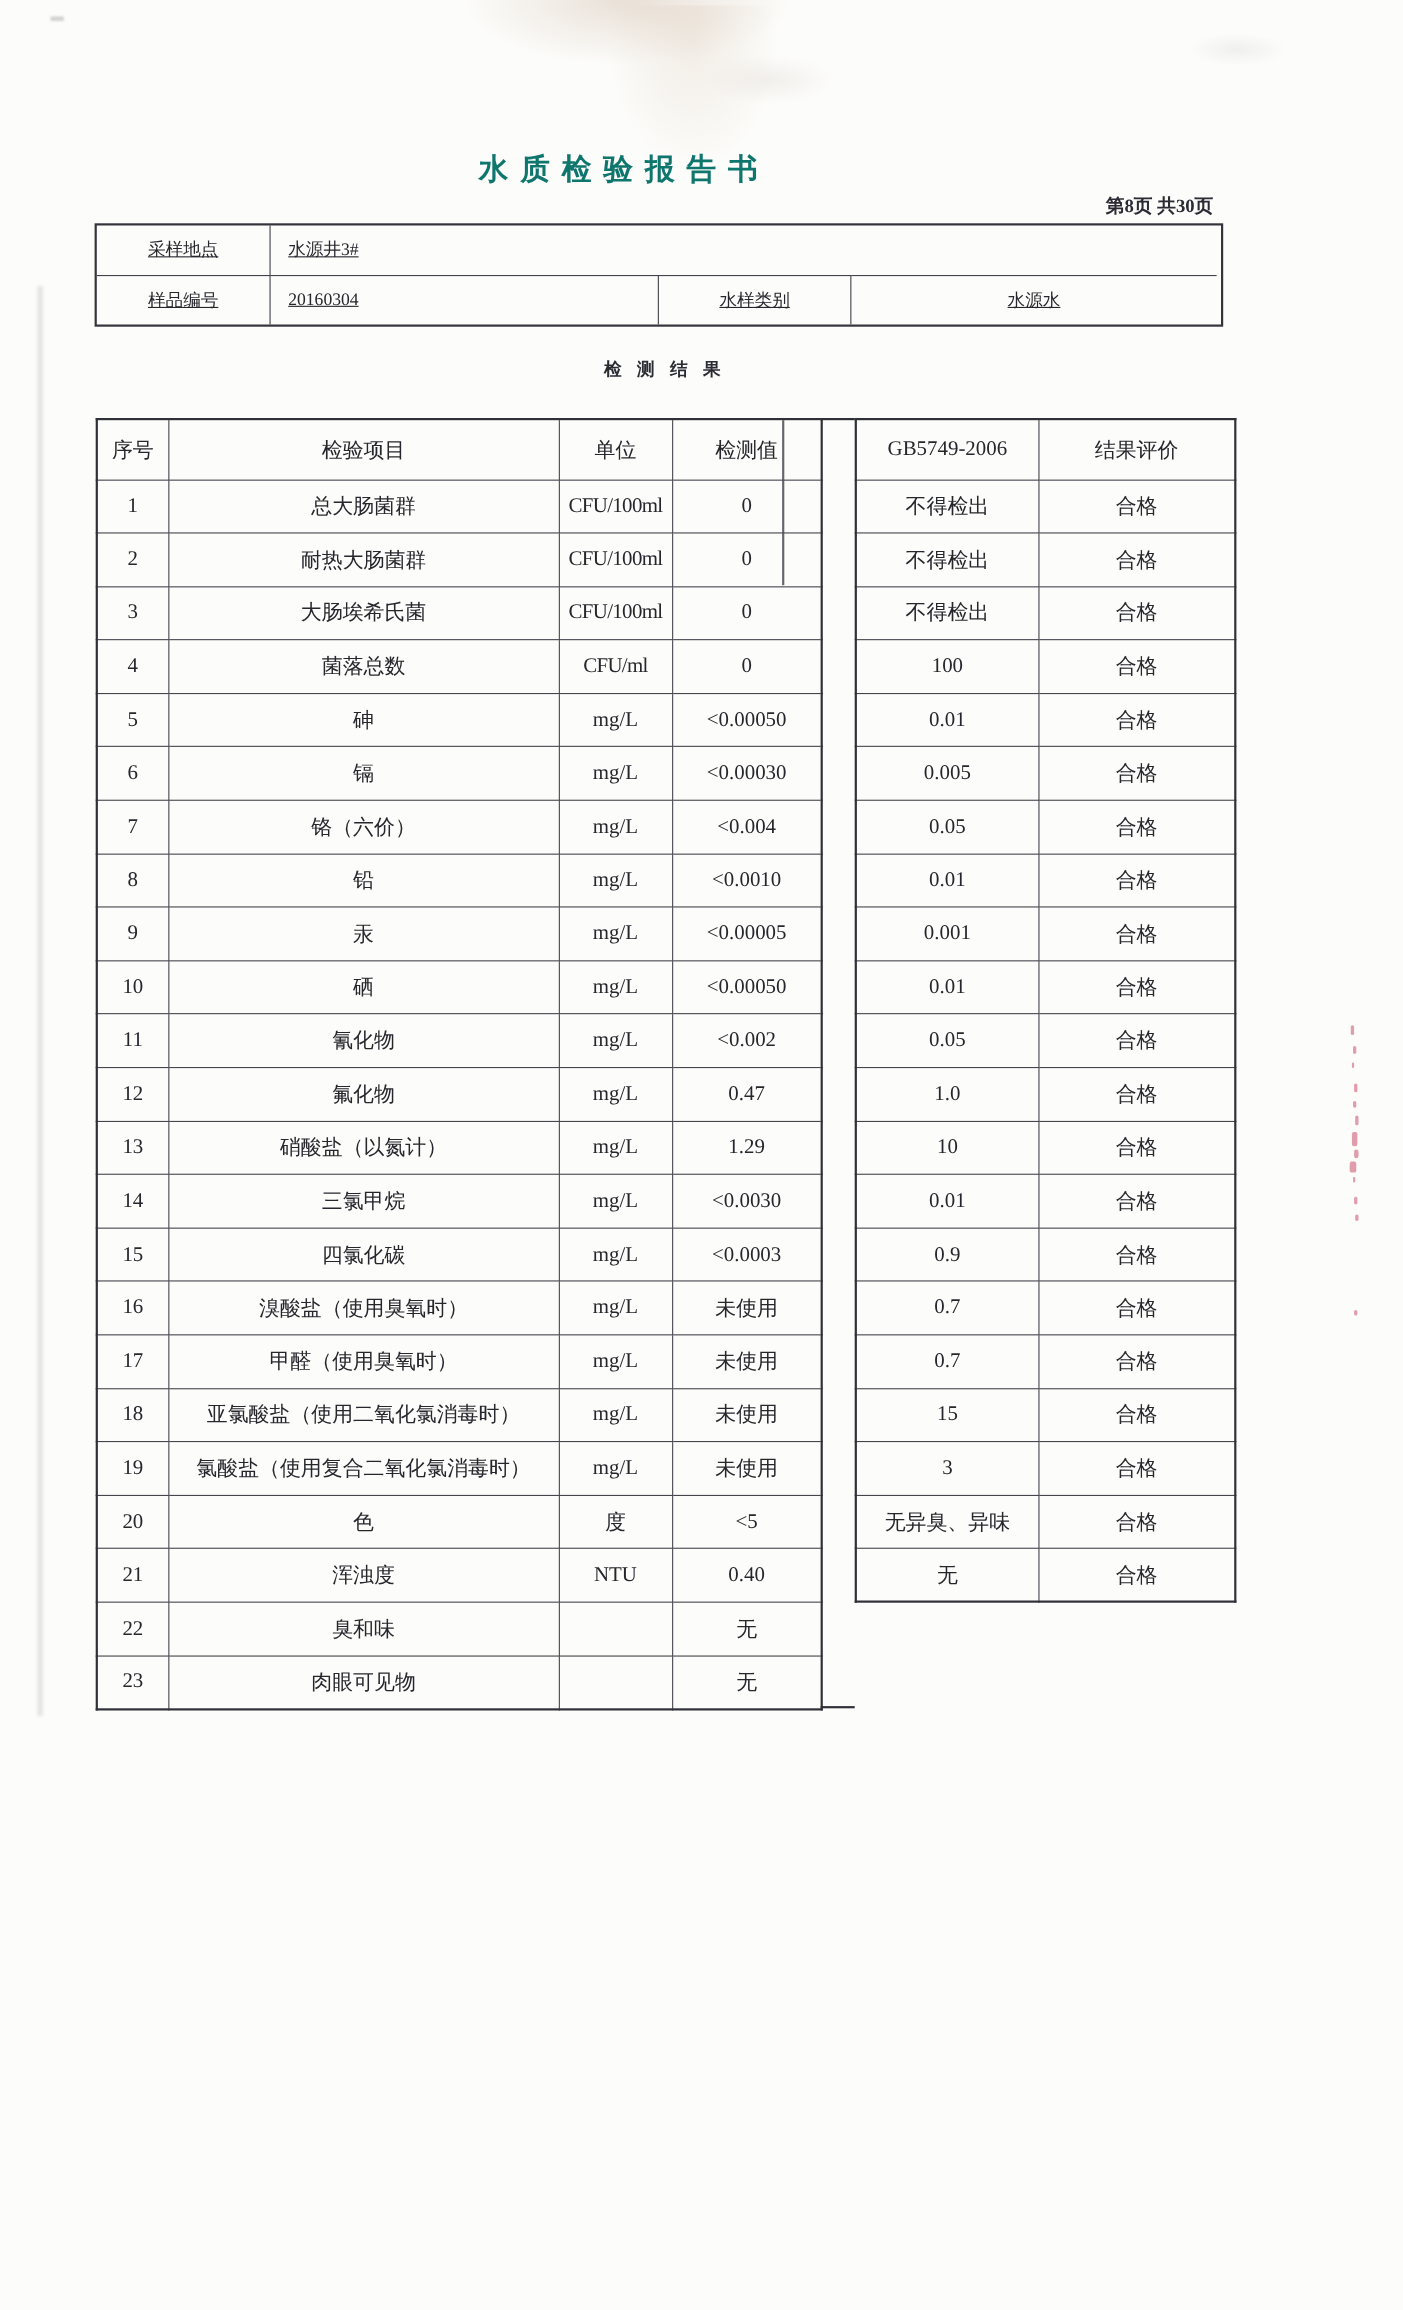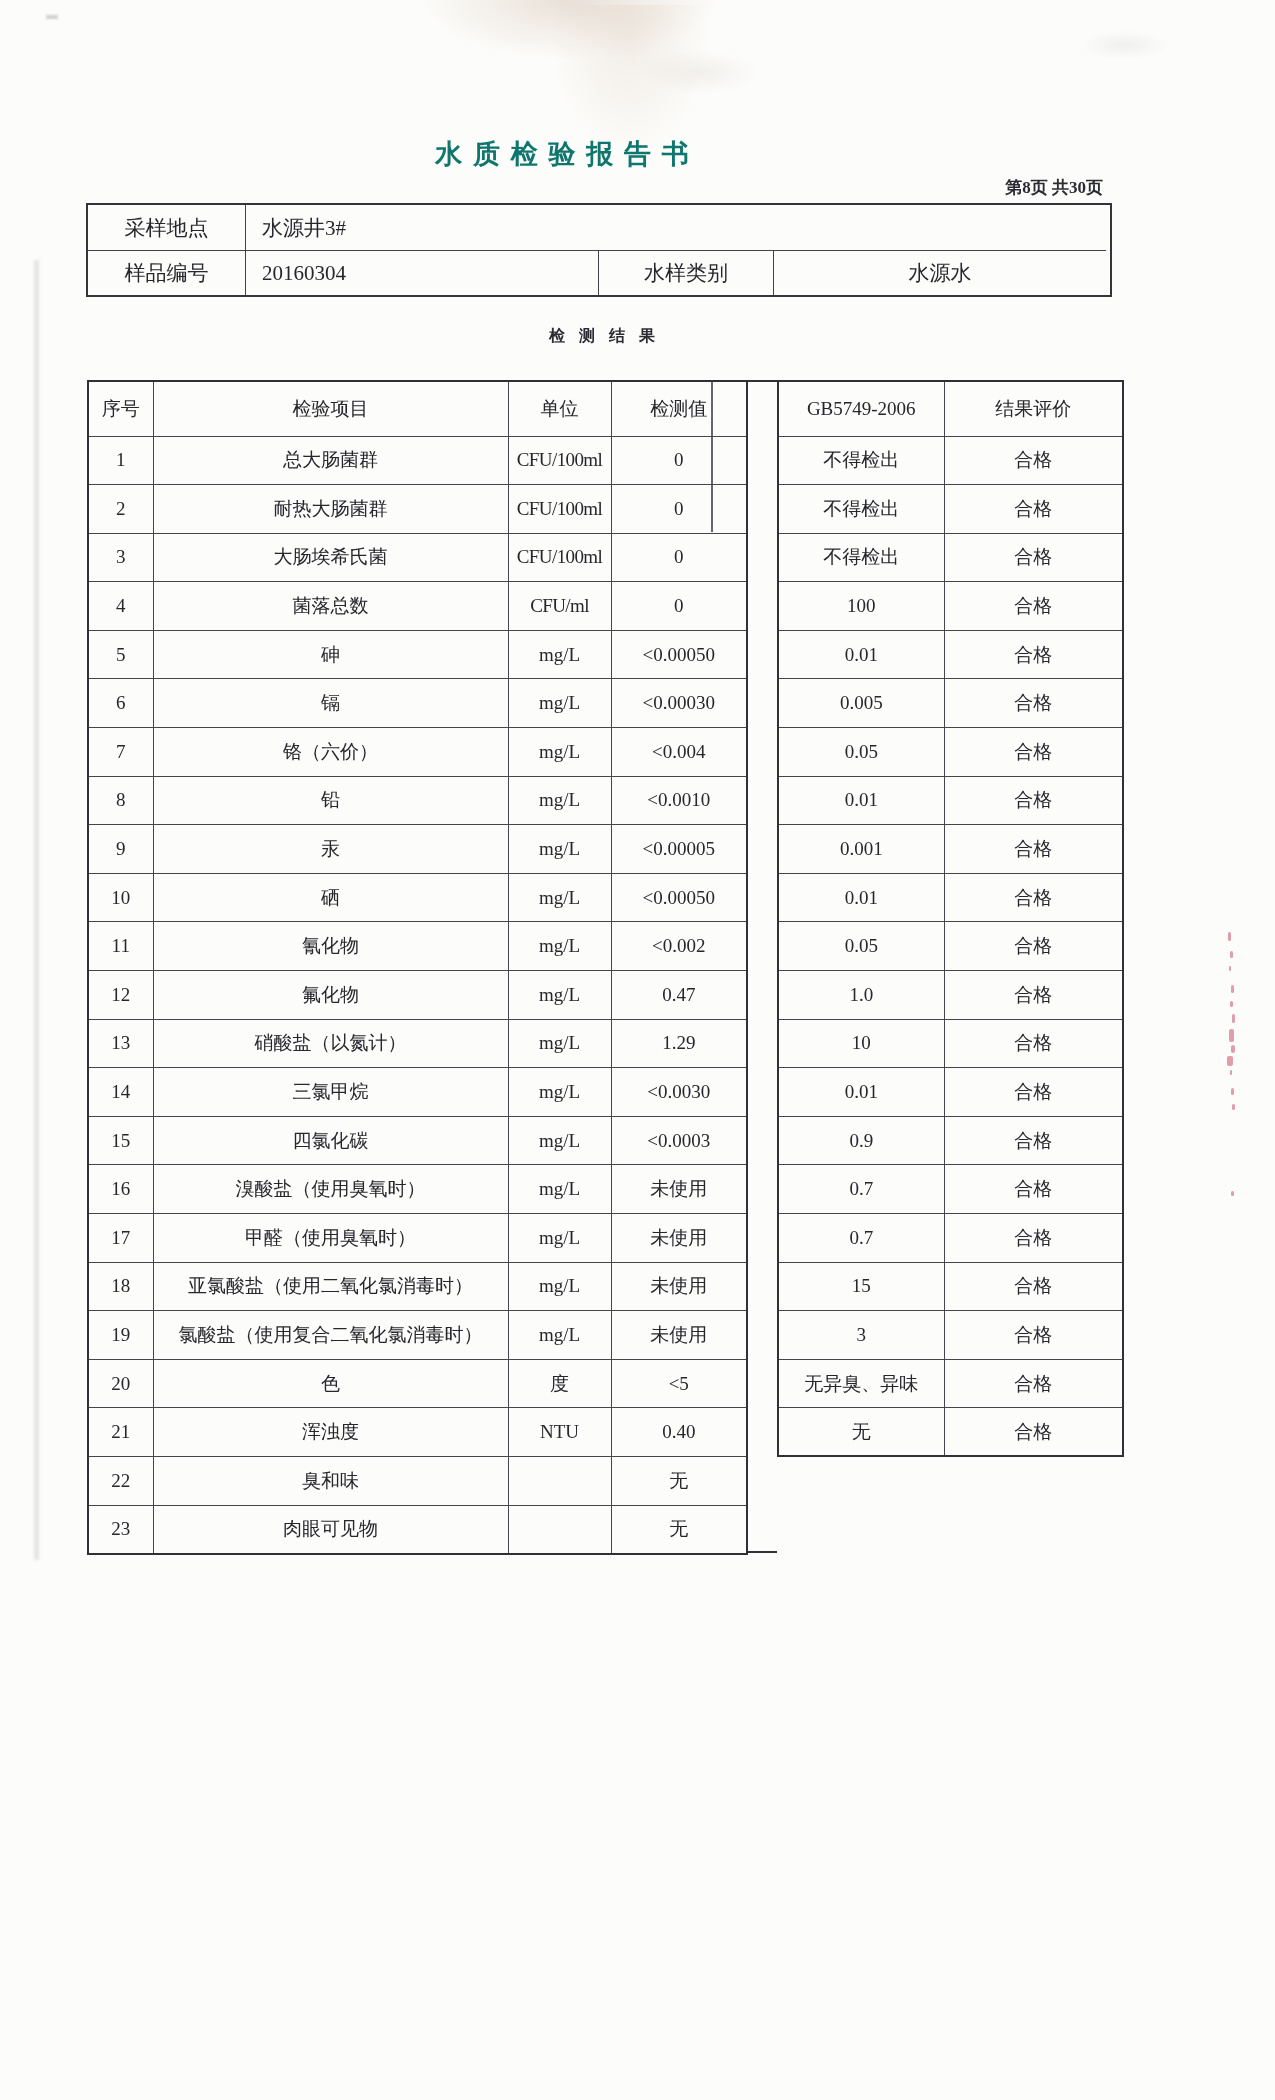--- a/index.html
+++ b/index.html
@@ -15,21 +15,21 @@
   }
   .page-marker{
     position:absolute;top:176px;left:950px;width:153px;
     text-align:right;font-size:17px;color:#2b2b34;font-weight:bold;
   }
   .info-table{
     position:absolute;left:86px;top:203px;width:1022px;
     border:2px solid #34343c;background:transparent;
     display:grid;grid-template-columns:158px 353px 175px 332px;grid-auto-rows:45px;
   }
-  .it-cell{display:flex;align-items:center;justify-content:center;font-size:21px;}
+  .it-cell{display:flex;align-items:center;justify-content:center;font-size:16px;text-decoration:underline;}
   .it-left{justify-content:flex-start;padding-left:16px;}
   .b-r{border-right:1.6px solid #41414a;}
   .b-t{border-top:1.6px solid #41414a;}
   .span3{grid-column:2/5;}
   .section-title{
     position:absolute;top:326px;left:87px;width:1035px;
     text-align:center;font-size:16px;font-weight:bold;letter-spacing:5px;color:#2b2b34;
   }
   table.results{
     position:absolute;top:380px;border-collapse:collapse;table-layout:fixed;

